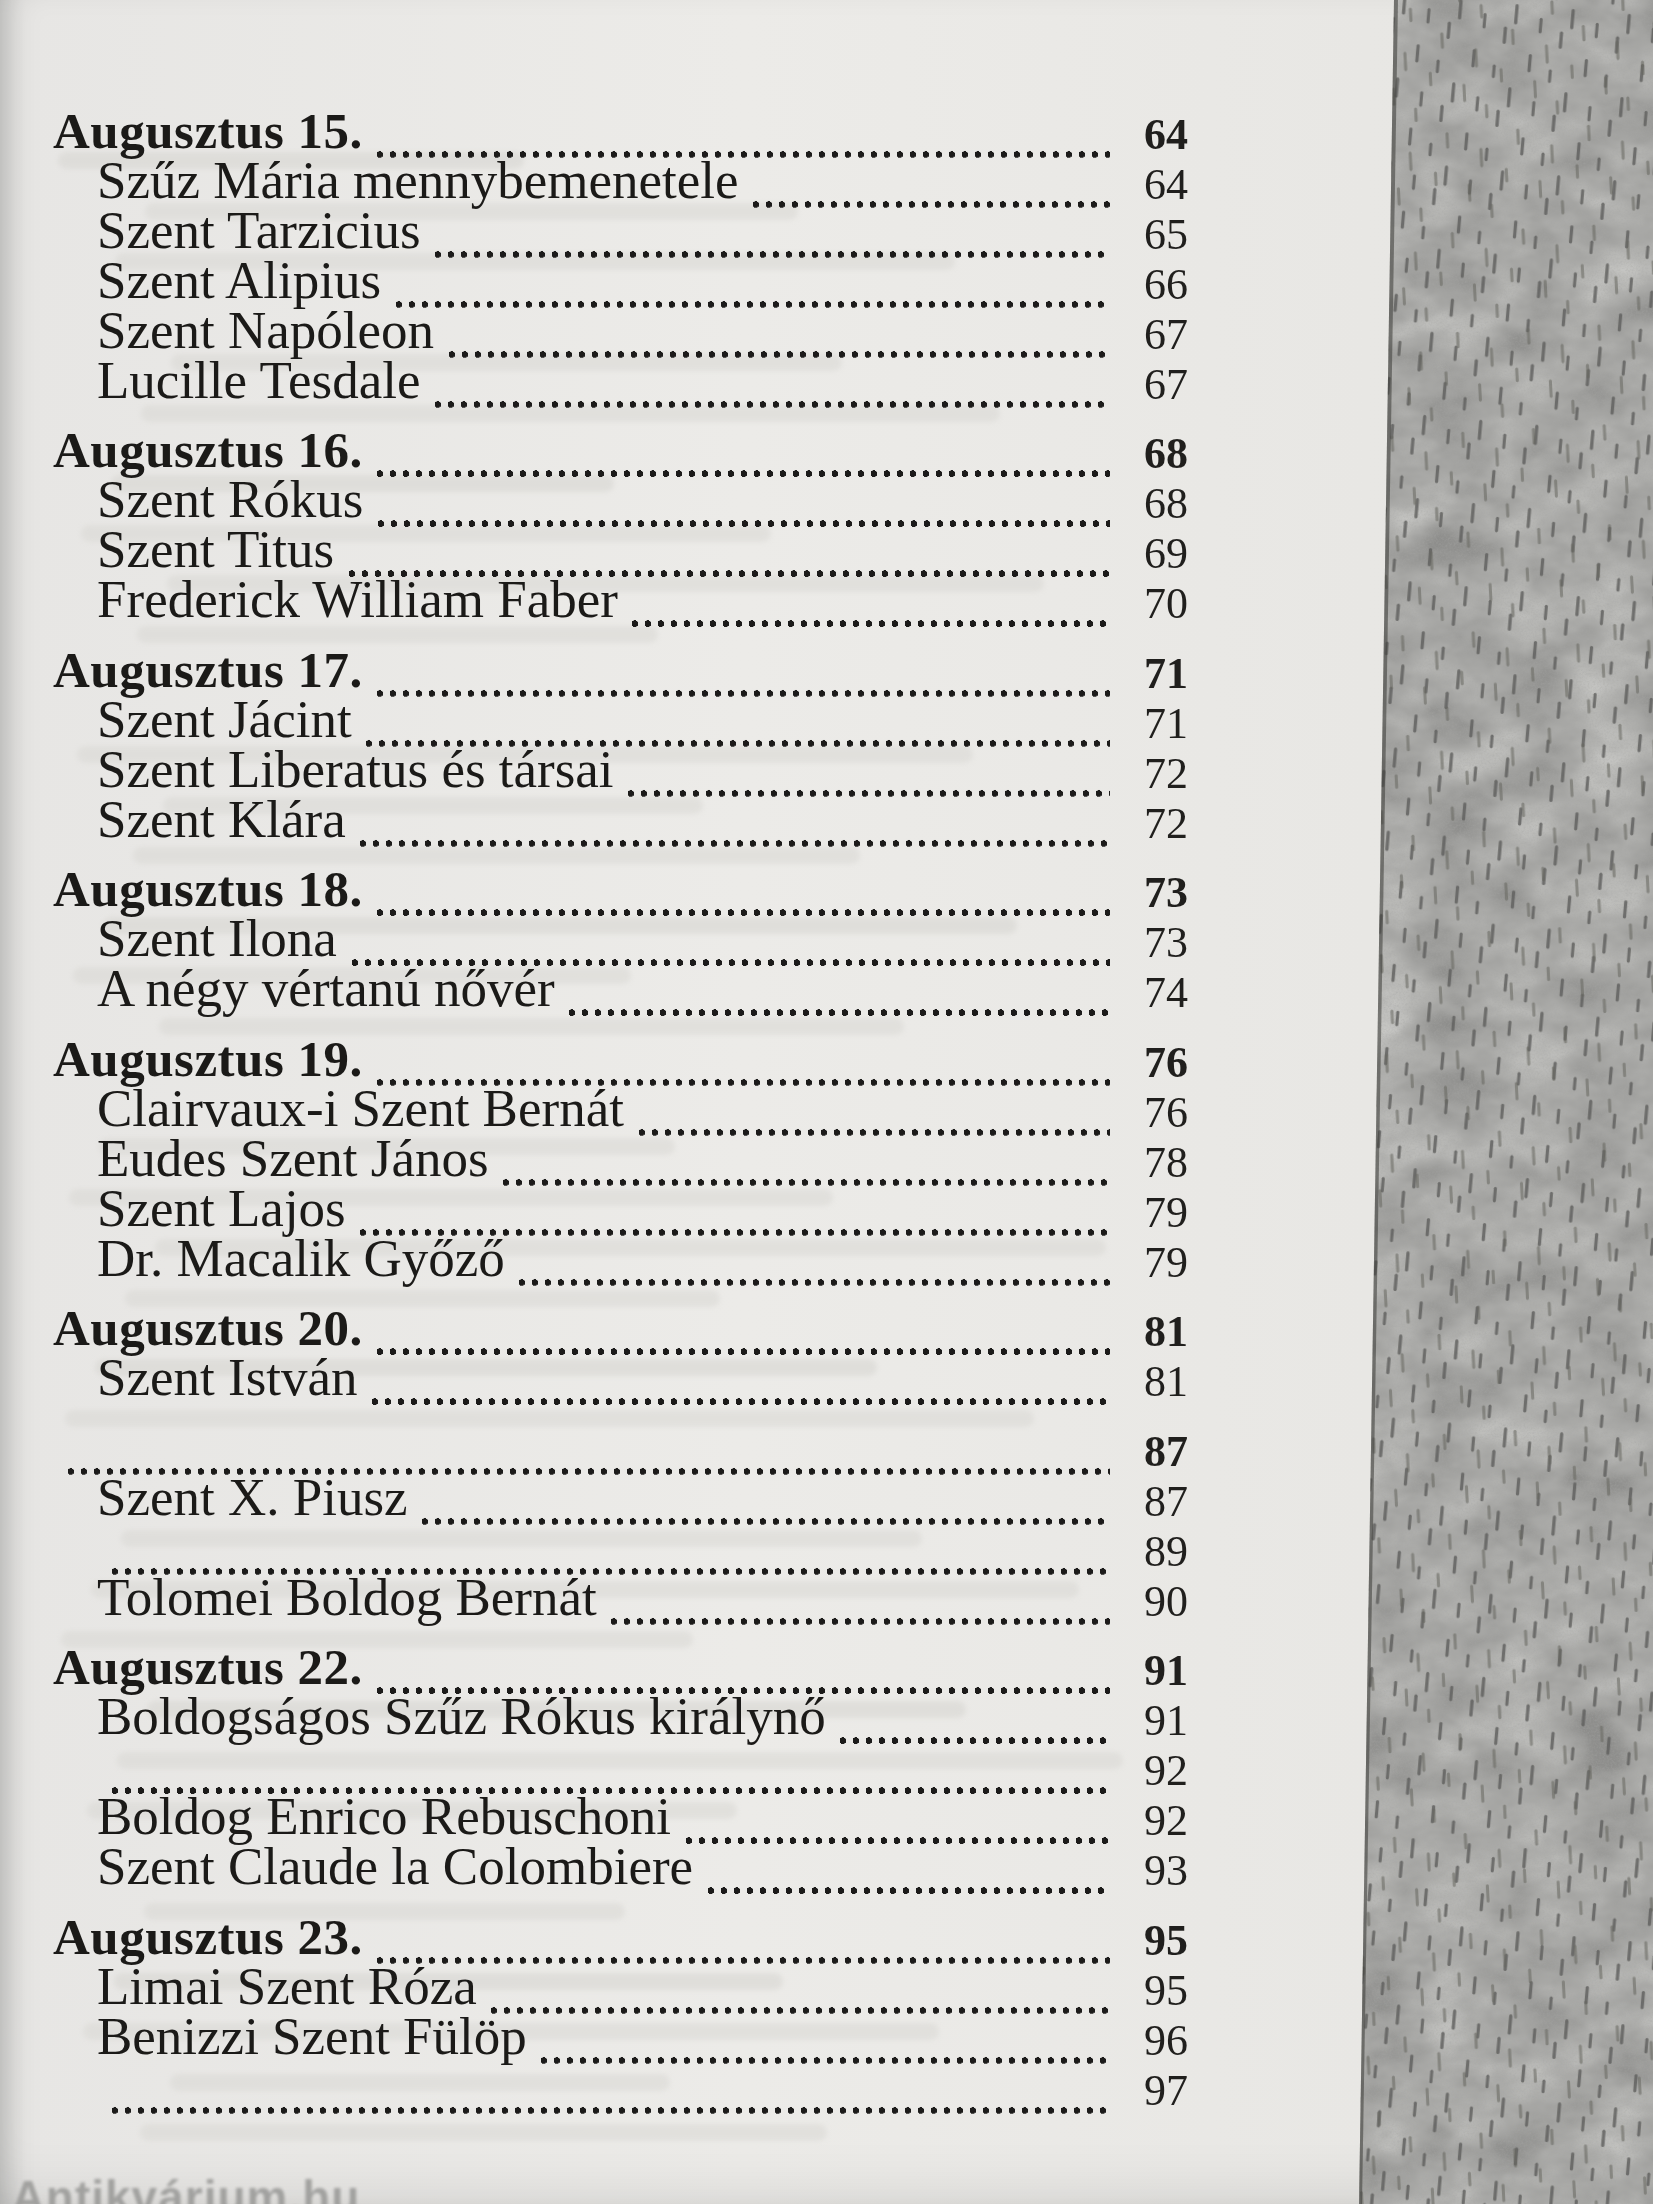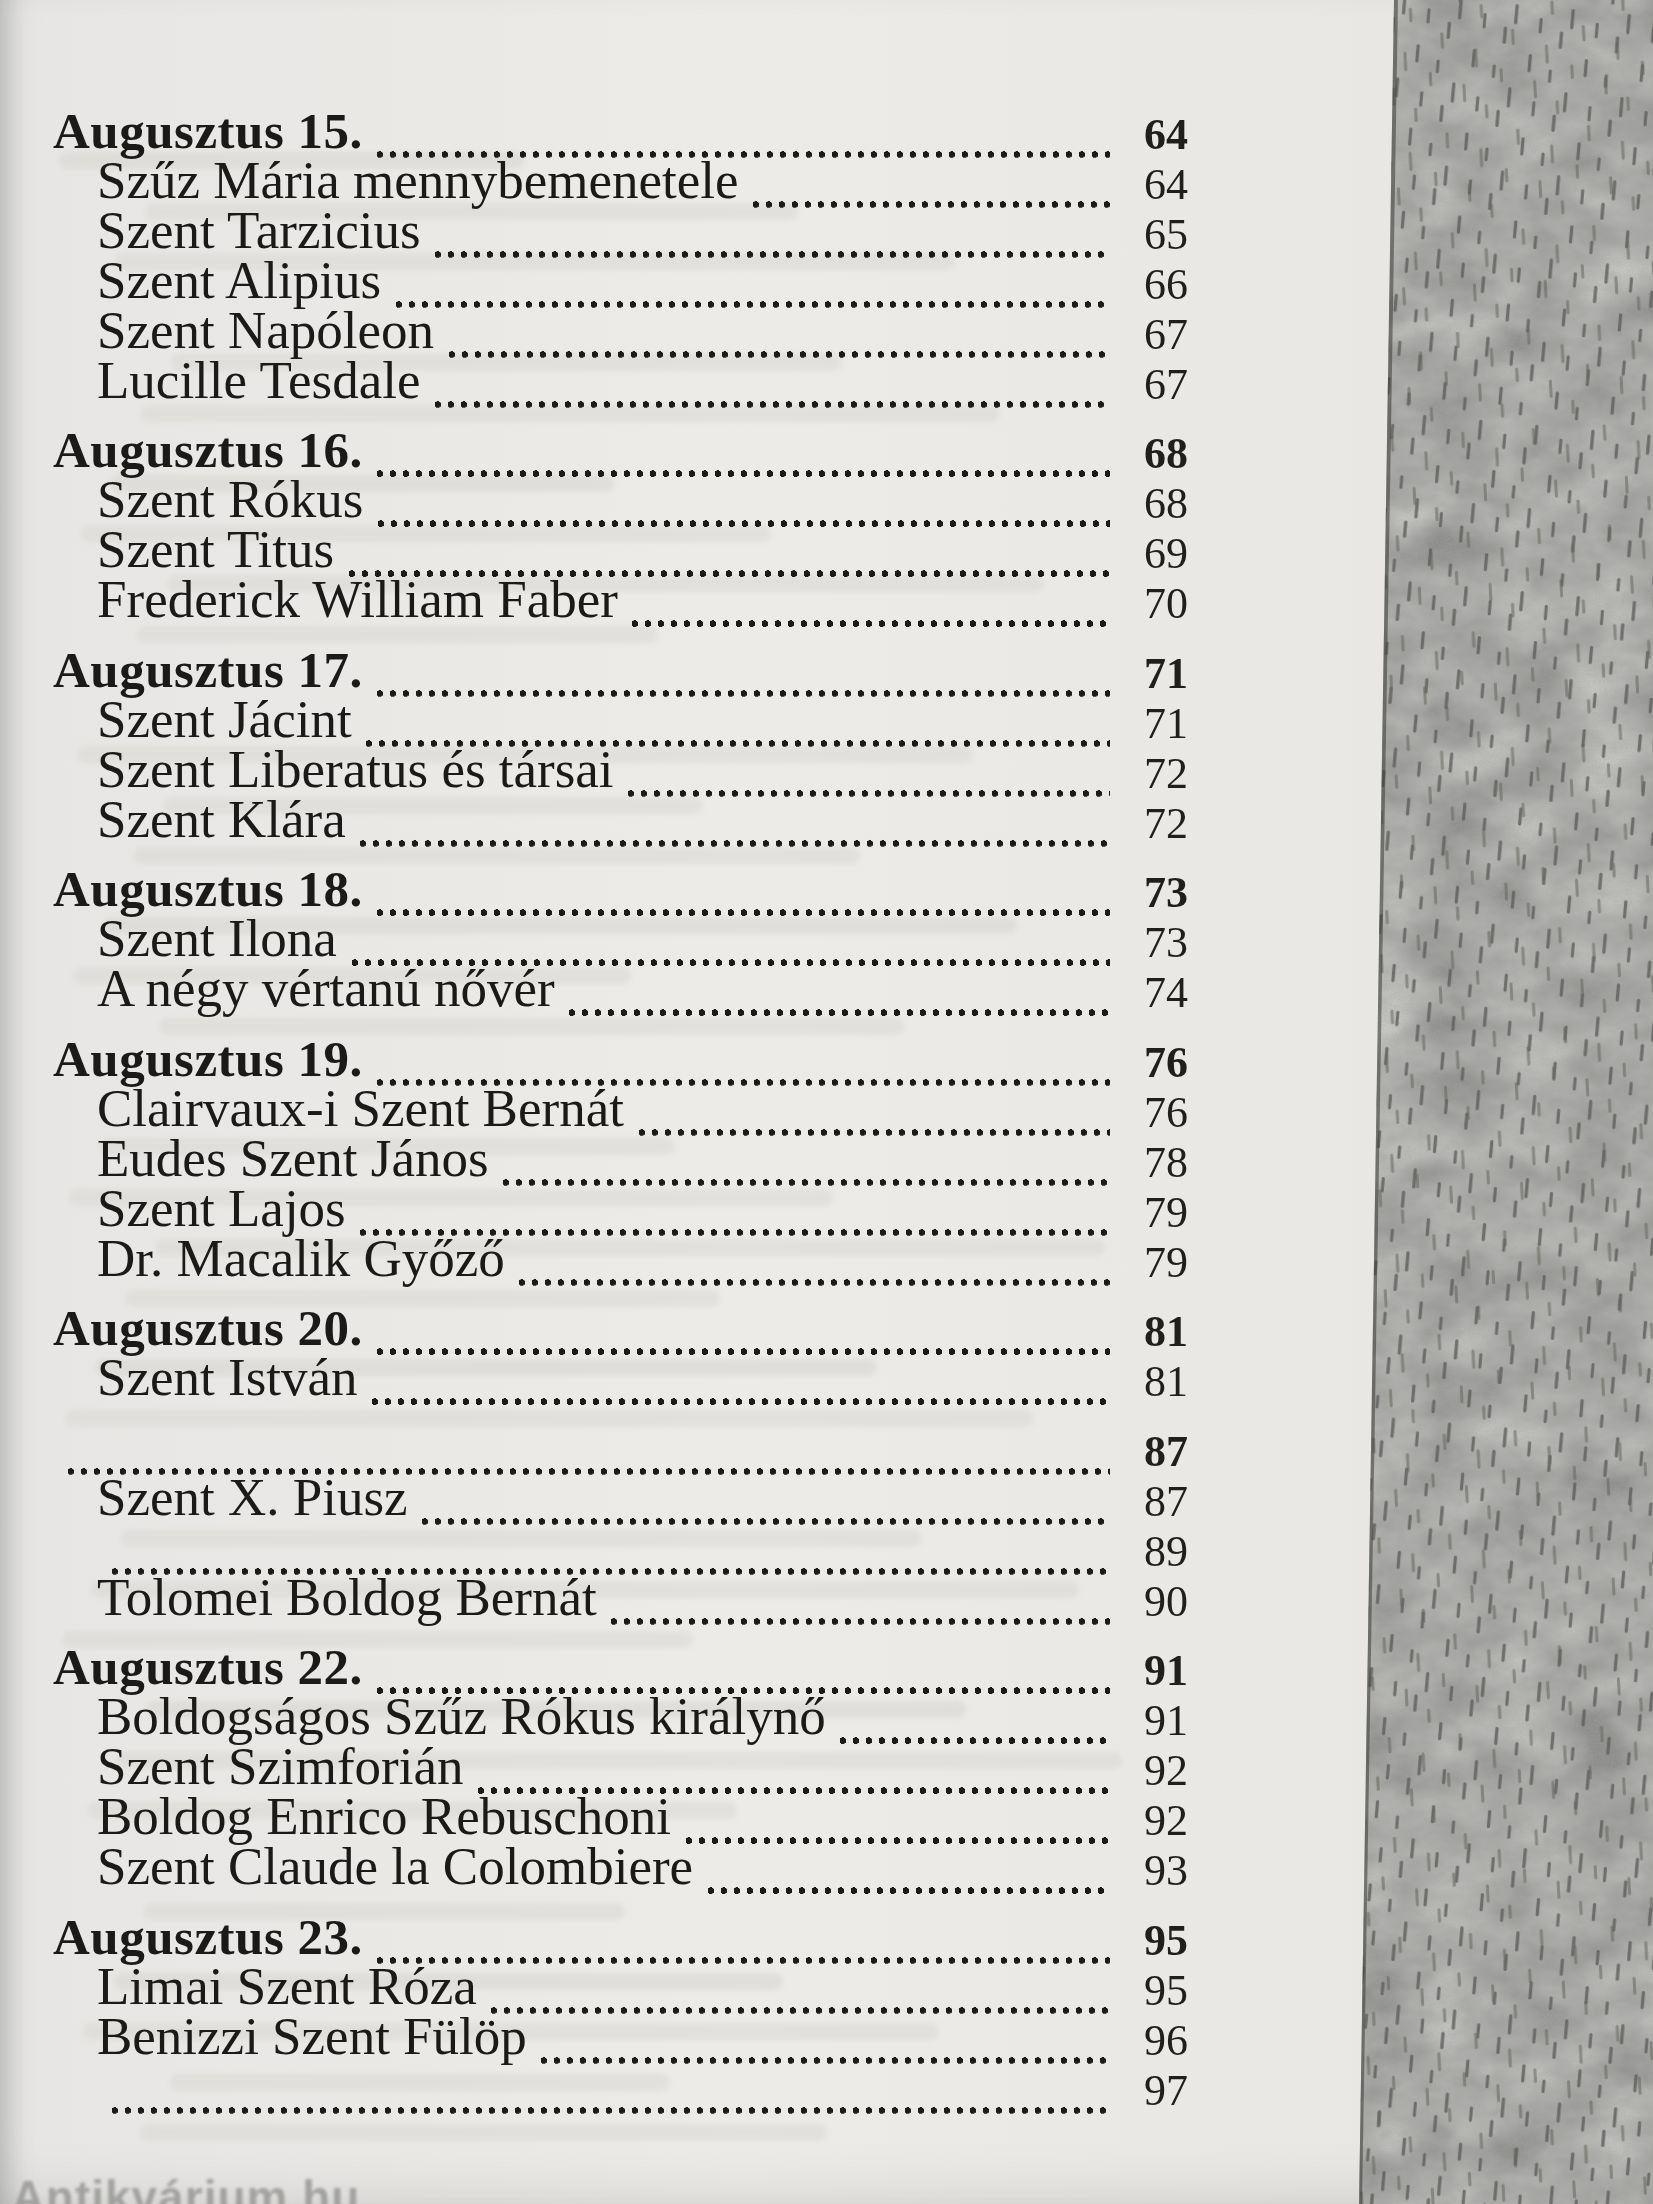--- a/index.html
+++ b/index.html
@@ -273,21 +273,20 @@
         <span class="label">Augusztus 22.</span>
         <span class="dots"></span>
         <span class="pagenum">91</span>
       </div>
       <div class="row entry">
         <span class="label">Boldogságos Szűz Rókus királynő</span>
         <span class="dots"></span>
         <span class="pagenum">91</span>
       </div>
       <div class="row entry">
-        <span class="label">Szent Szimforián</span>
         <span class="dots"></span>
         <span class="pagenum">92</span>
       </div>
       <div class="row entry">
         <span class="label">Boldog Enrico Rebuschoni</span>
         <span class="dots"></span>
         <span class="pagenum">92</span>
       </div>
       <div class="row entry">
         <span class="label">Szent Claude la Colombiere</span>

